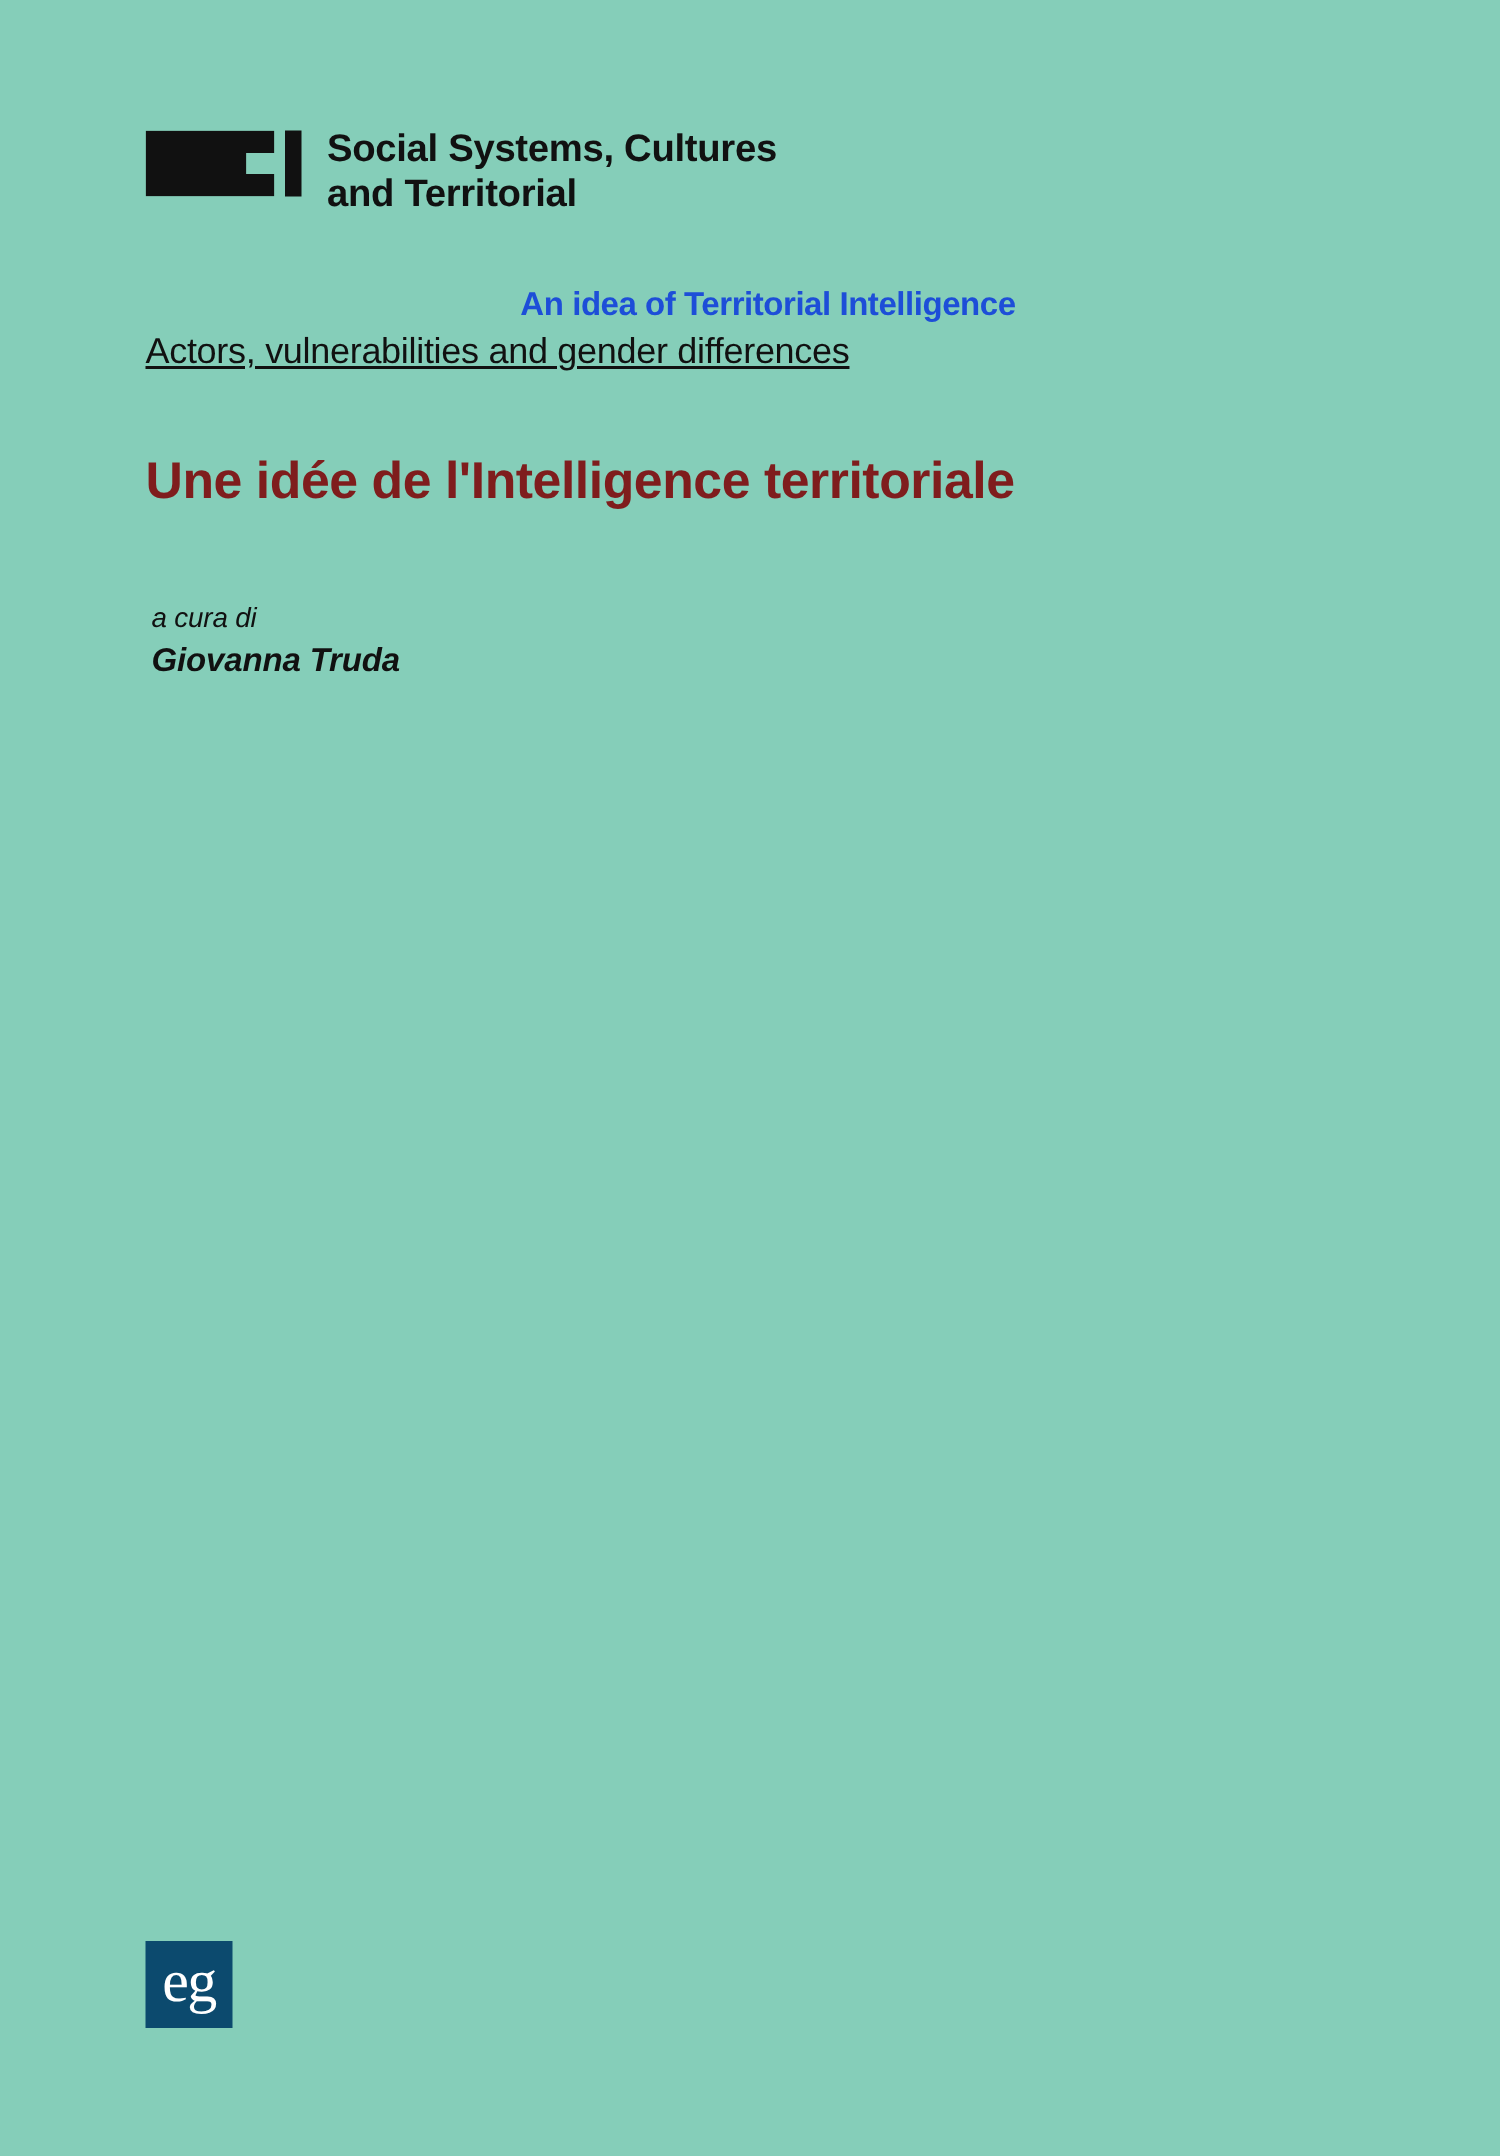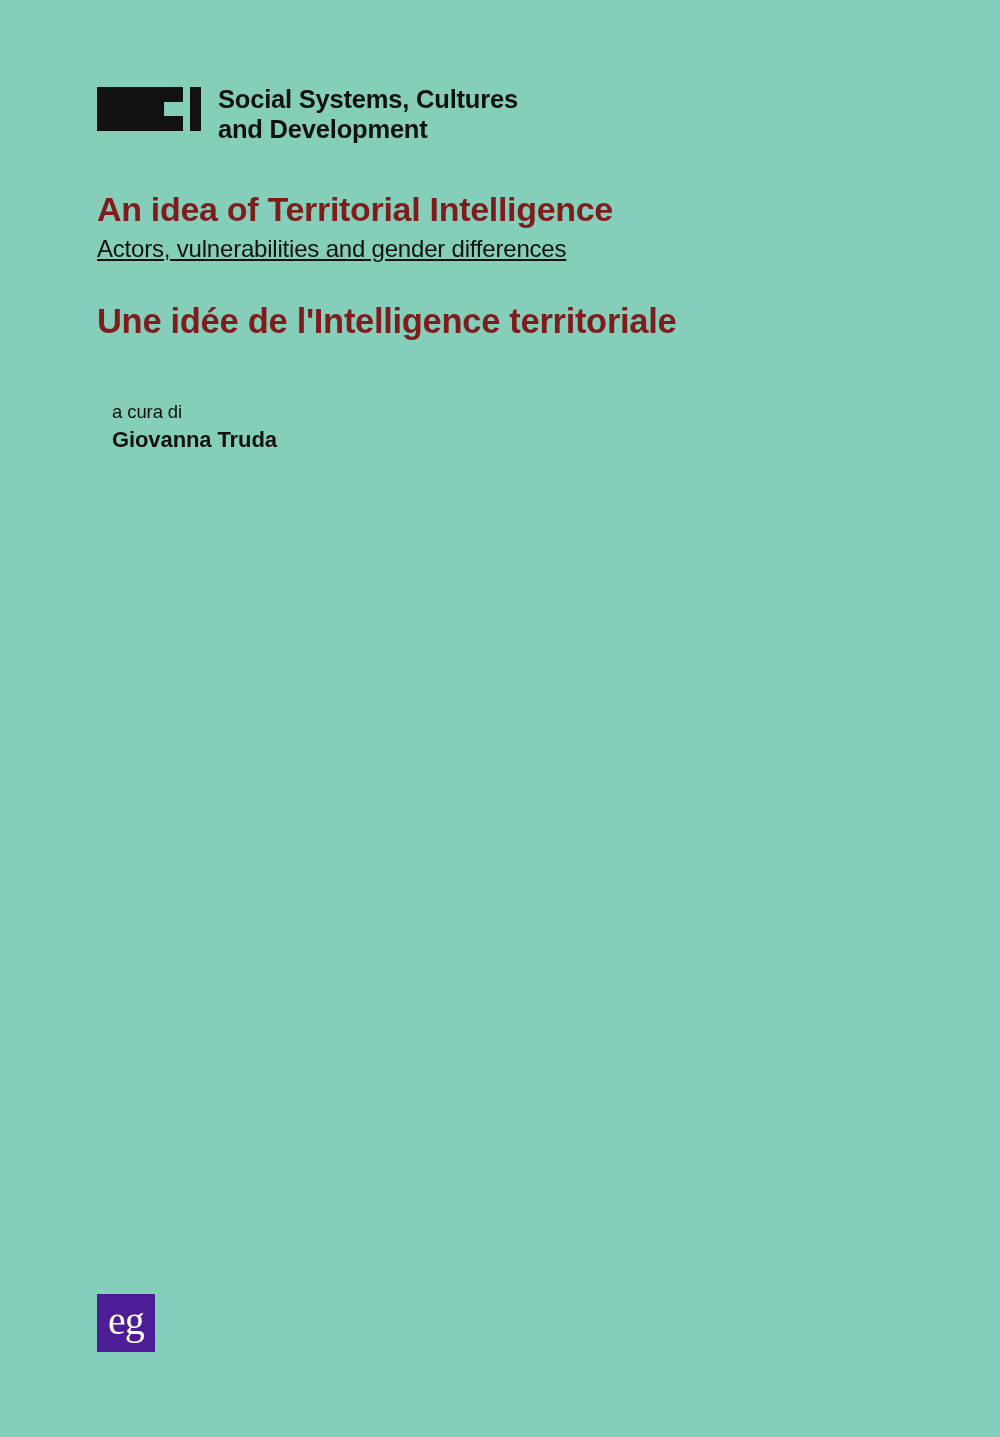--- a/index.html
+++ b/index.html
@@ -57,26 +57,27 @@
   }
 
   
   .title-block {
     position: absolute;
     left: 97px;
     top: 190px;
     width: 830px;
   }
   .main-title {
-    font-size: 34px;
+    font-size: 22px;
     font-weight: bold;
-    color: #7f1d1d;
+    color: #1d4ed8;
     letter-spacing: -0.3px;
     line-height: 1.15;
     margin: 0 0 6px 0;
+    text-align: center;
   }
   .main-subtitle {
     font-size: 24px;
     font-weight: normal;
     color: #111111;
     letter-spacing: -0.2px;
     line-height: 1.2;
     margin: 0;
     text-decoration: underline;
   }
@@ -99,22 +100,23 @@
     font-weight: normal;
     color: #111111;
     letter-spacing: -0.2px;
     line-height: 1.2;
     margin: 0;
   }
 
   
   .editor-block {
     position: absolute;
-    left: 112px;
+    left: 101px;
     top: 400px;
+    font-style: italic;
   }
   .editor-label {
     font-size: 18.5px;
     font-weight: normal;
     color: #111111;
     line-height: 1.35;
     margin: 0;
     letter-spacing: -0.1px;
   }
   .editor-name {
@@ -126,21 +128,21 @@
     letter-spacing: -0.1px;
   }
 
   
   .publisher-logo {
     position: absolute;
     left: 97px;
     top: 1294px;
     width: 58px;
     height: 58px;
-    background: #4c1d95;
+    background: #0c4a6e;
     display: flex;
     align-items: center;
     justify-content: center;
   }
   .publisher-logo .glyph {
     color: #ffffff;
     font-family: "Liberation Serif", serif;
     font-size: 40px;
     line-height: 1;
     letter-spacing: -1px;
@@ -153,21 +155,21 @@
 
 <div class="cover">
 
   <div class="series-header">
     <div class="series-mark">
       <div class="mark-block"></div>
       <div class="mark-bar"></div>
     </div>
     <div class="series-title">
       <div>Social Systems, Cultures</div>
-      <div>and Development</div>
+      <div>and Territorial</div>
     </div>
   </div>
 
   <div class="title-block">
     <h1 class="main-title">An idea of Territorial Intelligence</h1>
     <p class="main-subtitle">Actors, vulnerabilities and gender differences</p>
   </div>
 
   <div class="title-block-fr">
     <h1 class="fr-title">Une idée de l'Intelligence territoriale</h1>

